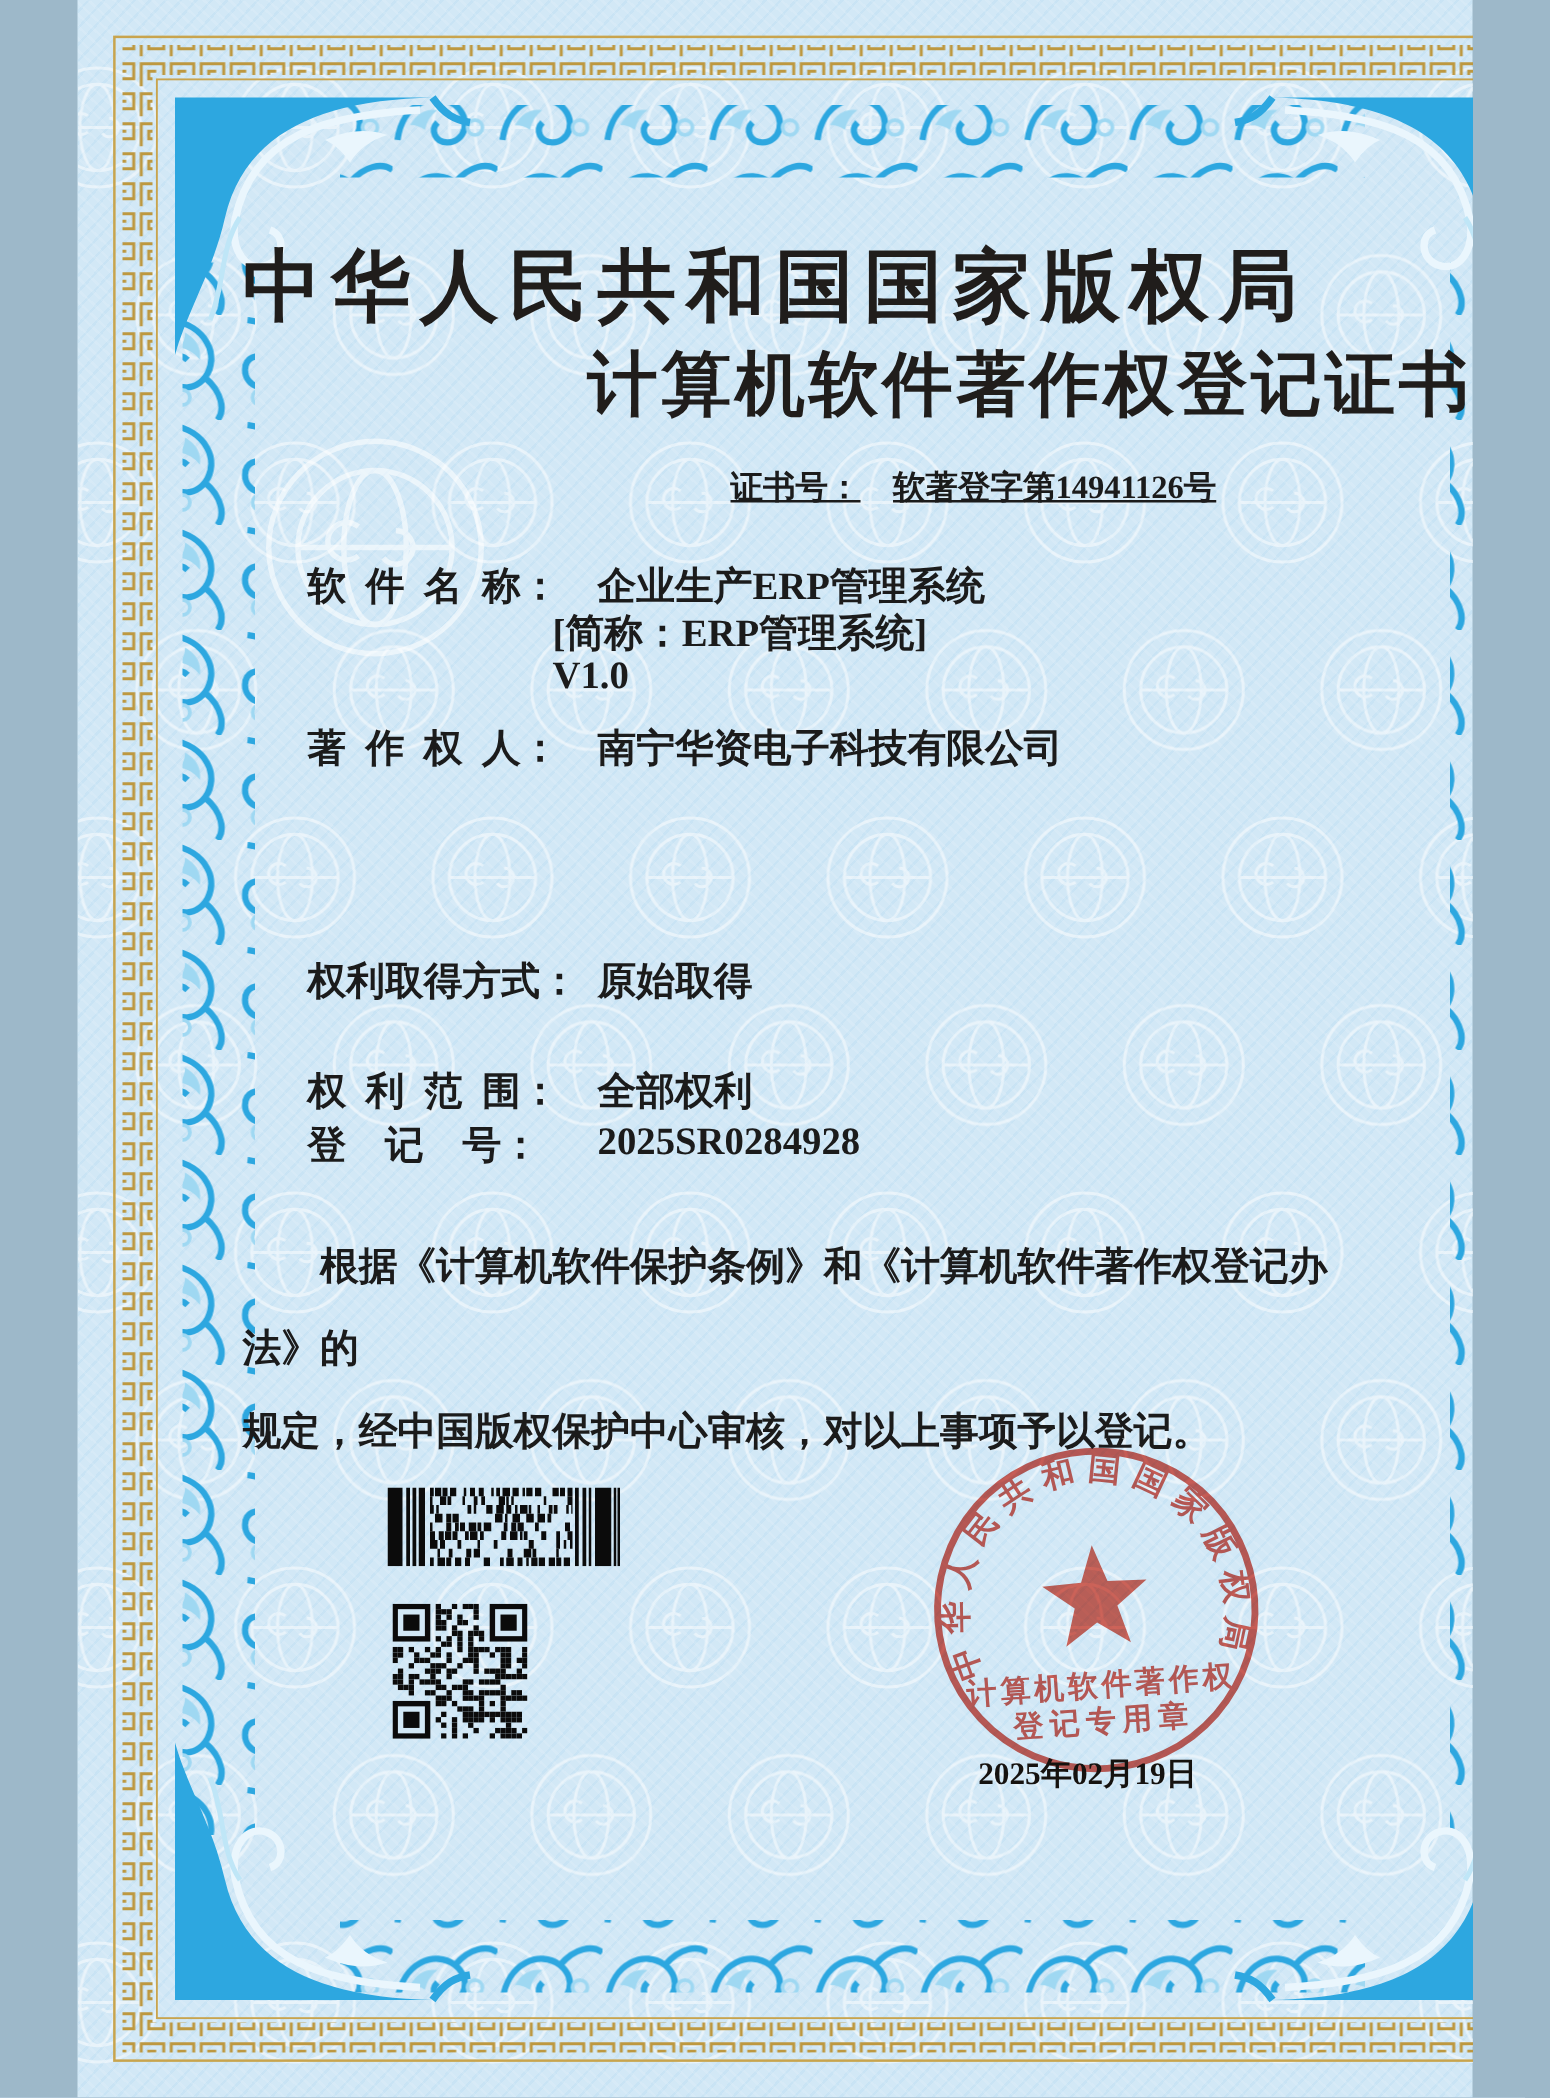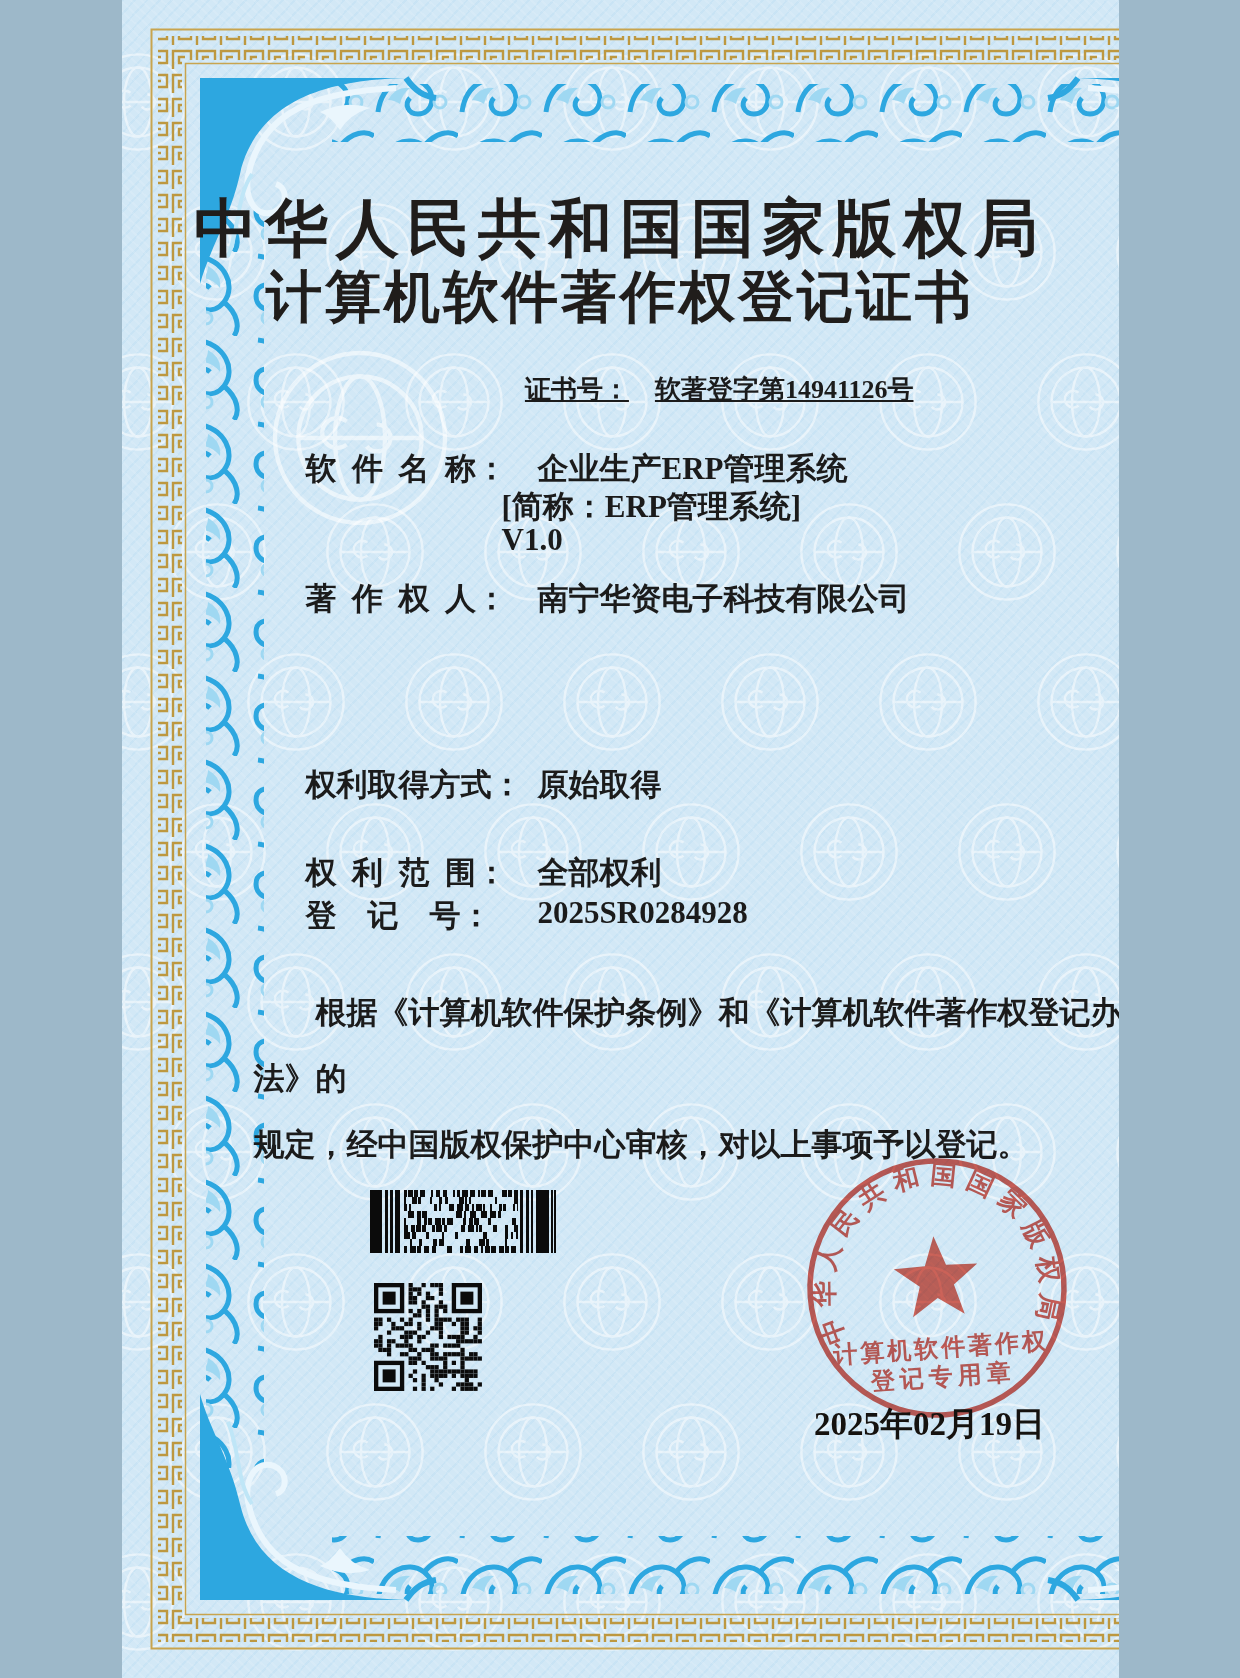--- a/index.html
+++ b/index.html
@@ -1,39 +1,39 @@
 <!DOCTYPE html>
 <html><head>
 <meta charset="utf-8">
 <style>
   html,body{margin:0;padding:0;background:#9db8c9;}
   .page{
-    position:relative;width:997px;height:1678px;margin:0 auto;
+    position:relative;width:1116px;height:1678px;margin:0 auto;
     background:#d2e8f6;overflow:hidden;
     font-family:"Liberation Serif","DejaVu Serif",serif;color:#1b1b1b;
   }
   .page::before{ 
     content:"";position:absolute;inset:0;pointer-events:none;
     background:
       repeating-linear-gradient(43deg, rgba(255,255,255,.10) 0 2px, rgba(255,255,255,0) 2px 7px),
       repeating-linear-gradient(-47deg, rgba(173,214,240,.25) 0 2px, rgba(255,255,255,0) 2px 9px);
   }
   svg.layer{position:absolute;left:0;top:0;}
   .abs{position:absolute;}
   .title{width:100%;text-align:center;font-weight:900;color:#201d1b;}
   .title1{top:186px;font-size:63px;letter-spacing:8px;}
-  .title2{top:260px;font-size:56px;letter-spacing:3px;}
+  .title2{top:270px;font-size:56px;letter-spacing:3px;text-align:right;}
   .certno{top:372px;right:205px;font-size:26px;font-weight:700;display:flex;gap:26px;text-decoration:underline;}
   .row{left:148px;font-size:31px;font-weight:700;display:flex;}
   .row .lbl{width:232px;white-space:pre;flex:0 0 auto;margin-left:36px;}
   .row .val{white-space:pre;}
   .valonly{left:380px;font-size:31px;font-weight:700;white-space:pre;}
   .statement{left:132px;width:908px;font-size:31px;font-weight:700;line-height:66px;}
   .statement .l1{text-indent:2em;}
-  .datetxt{left:640px;top:1402px;width:336px;text-align:center;font-size:33px;font-weight:700;color:#15120f;}
+  .datetxt{left:640px;top:1402px;width:336px;text-align:center;font-size:25px;font-weight:700;color:#15120f;}
   .seal{left:655px;top:1128px;mix-blend-mode:multiply;opacity:.93;}
   .sealtext{font-weight:700;fill:#d6544a;font-family:"Liberation Serif","DejaVu Serif",serif;}
 </style>
 </head>
 <body>
 
 <div class="page">
 
   <svg class="layer" width="1240" height="1678" aria-hidden="true">
     <defs>

